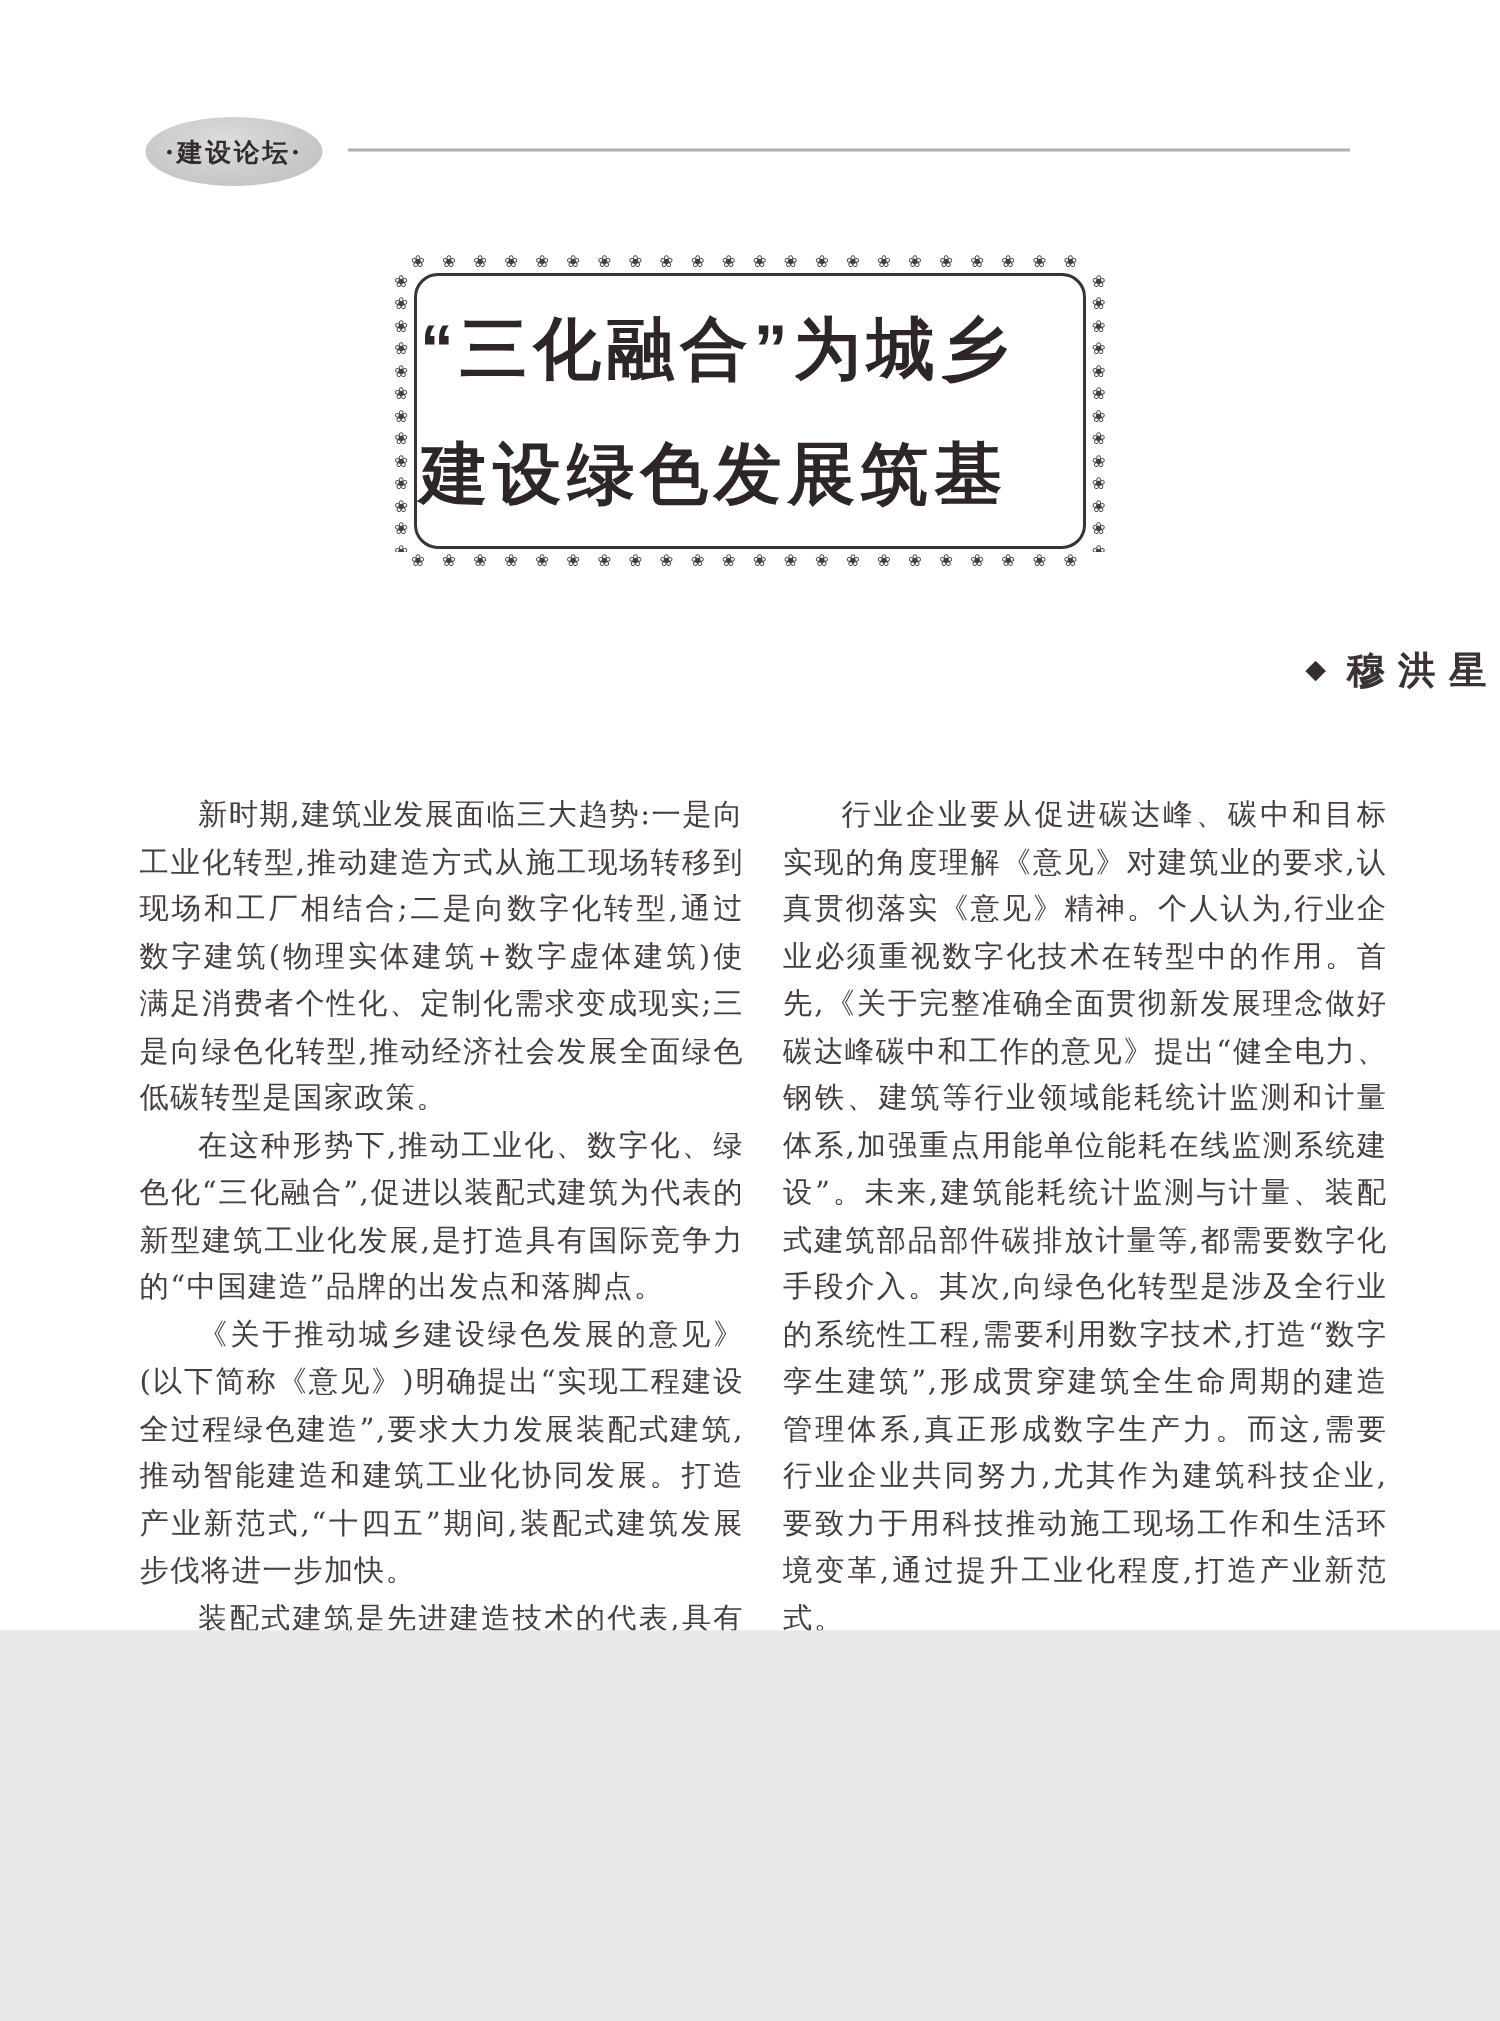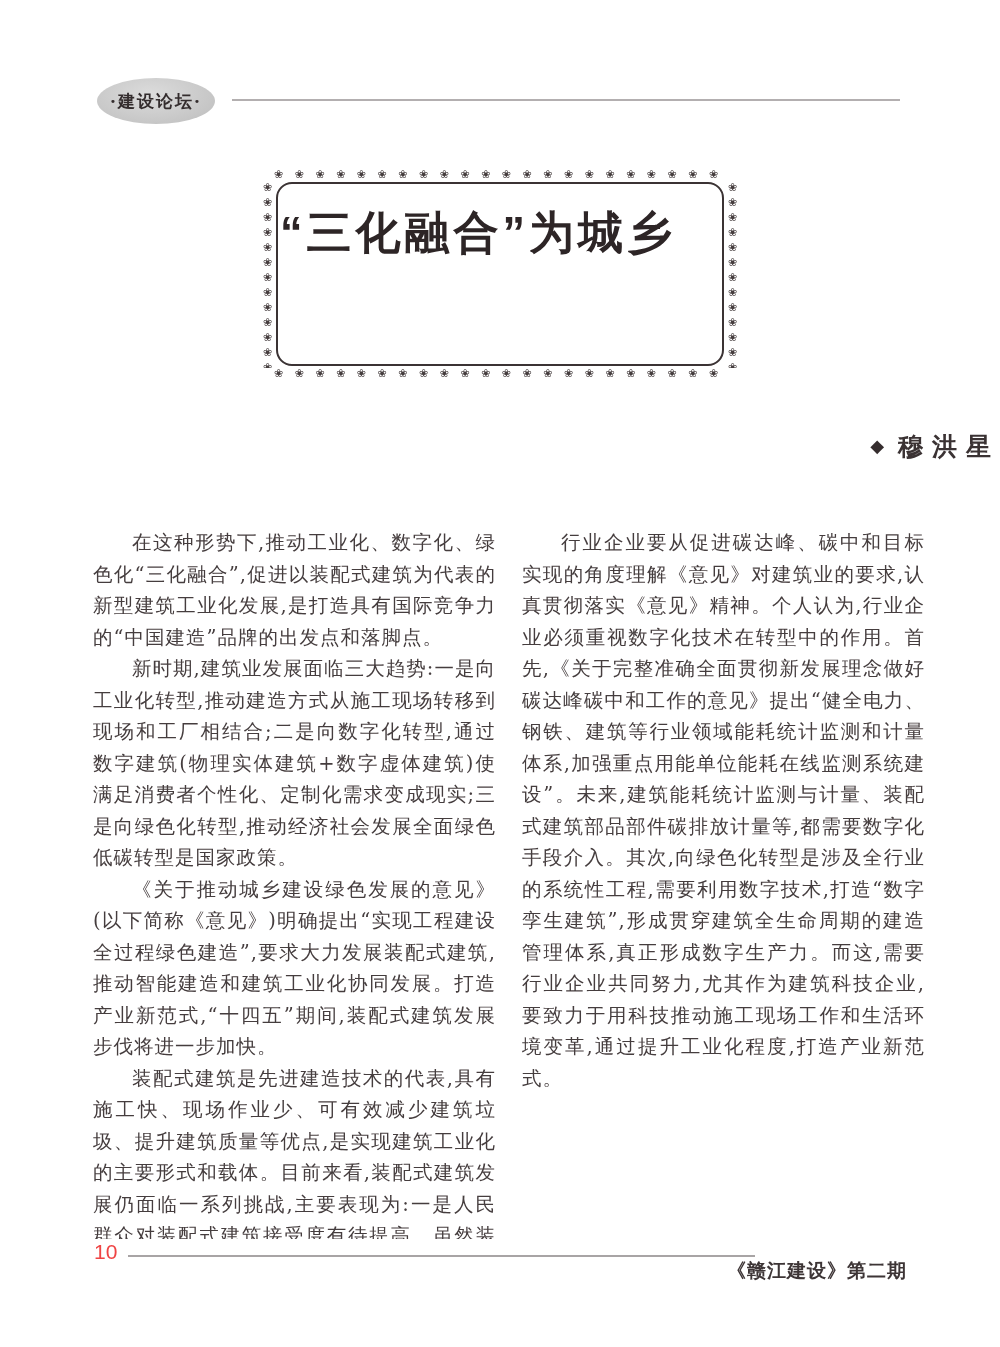--- a/index.html
+++ b/index.html
@@ -1,20 +1,20 @@
 <!DOCTYPE html>
 <html><head>
 <meta charset="utf-8">
 <style>
   * { margin: 0; padding: 0; box-sizing: border-box; }
   html, body { background: #e8e8e8; }
   .page {
     position: relative;
     width: 1000px;
-    height: 1347px;
+    height: 1087px;
     margin: 0 auto;
     background: #ffffff;
     overflow: hidden;
     font-family: "DejaVu Serif", serif;
     color: #443c3d;
   }
 
   
   .forum-badge {
     position: absolute;
@@ -130,30 +130,31 @@
   <div class="top-rule"></div>
 
   <div class="title-box">
     <div class="orn orn-h orn-top">❀ ❀ ❀ ❀ ❀ ❀ ❀ ❀ ❀ ❀ ❀ ❀ ❀ ❀ ❀ ❀ ❀ ❀ ❀ ❀ ❀ ❀ ❀ ❀ ❀ ❀ ❀ ❀ ❀ ❀ ❀ ❀ ❀ ❀ ❀ ❀ ❀ ❀ ❀ ❀ ❀ ❀ ❀ ❀ ❀ ❀ ❀ ❀ ❀ ❀ ❀ ❀ ❀ ❀ ❀ ❀ ❀ ❀ ❀ ❀ </div>
     <div class="orn orn-h orn-bottom">❀ ❀ ❀ ❀ ❀ ❀ ❀ ❀ ❀ ❀ ❀ ❀ ❀ ❀ ❀ ❀ ❀ ❀ ❀ ❀ ❀ ❀ ❀ ❀ ❀ ❀ ❀ ❀ ❀ ❀ ❀ ❀ ❀ ❀ ❀ ❀ ❀ ❀ ❀ ❀ ❀ ❀ ❀ ❀ ❀ ❀ ❀ ❀ ❀ ❀ ❀ ❀ ❀ ❀ ❀ ❀ ❀ ❀ ❀ ❀ </div>
     <div class="orn orn-v orn-left">❀❀❀❀❀❀❀❀❀❀❀❀❀❀❀❀❀❀❀❀❀❀❀❀❀❀❀❀❀❀❀❀❀❀❀❀❀❀❀❀</div>
     <div class="orn orn-v orn-right">❀❀❀❀❀❀❀❀❀❀❀❀❀❀❀❀❀❀❀❀❀❀❀❀❀❀❀❀❀❀❀❀❀❀❀❀❀❀❀❀</div>
     <div class="title-inner-line"></div>
     <div class="title-text">
       <div>“三化融合”为城乡</div>
+      <div>建设绿色发展筑基</div>
     </div>
   </div>
 
   <div class="byline">
     <span class="marker">◆</span><span class="author">穆洪星</span>
   </div>
 
   <div class="column col-left">
+      <p class="body-para">新时期,建筑业发展面临三大趋势:一是向工业化转型,推动建造方式从施工现场转移到现场和工厂相结合;二是向数字化转型,通过数字建筑(物理实体建筑+数字虚体建筑)使满足消费者个性化、定制化需求变成现实;三是向绿色化转型,推动经济社会发展全面绿色低碳转型是国家政策。</p>
       <p class="body-para">在这种形势下,推动工业化、数字化、绿色化“三化融合”,促进以装配式建筑为代表的新型建筑工业化发展,是打造具有国际竞争力的“中国建造”品牌的出发点和落脚点。</p>
-      <p class="body-para">新时期,建筑业发展面临三大趋势:一是向工业化转型,推动建造方式从施工现场转移到现场和工厂相结合;二是向数字化转型,通过数字建筑(物理实体建筑+数字虚体建筑)使满足消费者个性化、定制化需求变成现实;三是向绿色化转型,推动经济社会发展全面绿色低碳转型是国家政策。</p>
       <p class="body-para">《关于推动城乡建设绿色发展的意见》(以下简称《意见》)明确提出“实现工程建设全过程绿色建造”,要求大力发展装配式建筑,推动智能建造和建筑工业化协同发展。打造产业新范式,“十四五”期间,装配式建筑发展步伐将进一步加快。</p>
       <p class="body-para">装配式建筑是先进建造技术的代表,具有施工快、现场作业少、可有效减少建筑垃圾、提升建筑质量等优点,是实现建筑工业化的主要形式和载体。目前来看,装配式建筑发展仍面临一系列挑战,主要表现为:一是人民群众对装配式建筑接受度有待提高。虽然装配式建筑具有传统建筑无可比拟的优越性,但由于技术体系不同,人们对装配式建筑的认识和接受仍有一个漫长过程。二是装配式建筑成本较传</p>
     </div>
   <div class="column col-right">
       <p class="body-para">行业企业要从促进碳达峰、碳中和目标实现的角度理解《意见》对建筑业的要求,认真贯彻落实《意见》精神。个人认为,行业企业必须重视数字化技术在转型中的作用。首先,《关于完整准确全面贯彻新发展理念做好碳达峰碳中和工作的意见》提出“健全电力、钢铁、建筑等行业领域能耗统计监测和计量体系,加强重点用能单位能耗在线监测系统建设”。未来,建筑能耗统计监测与计量、装配式建筑部品部件碳排放计量等,都需要数字化手段介入。其次,向绿色化转型是涉及全行业的系统性工程,需要利用数字技术,打造“数字孪生建筑”,形成贯穿建筑全生命周期的建造管理体系,真正形成数字生产力。而这,需要行业企业共同努力,尤其作为建筑科技企业,要致力于用科技推动施工现场工作和生活环境变革,通过提升工业化程度,打造产业新范式。</p>
     </div>
 
   <div class="footer-pagenum">10</div>
   <div class="footer-rule"></div>
   <div class="footer-journal">《赣江建设》第二期</div>

